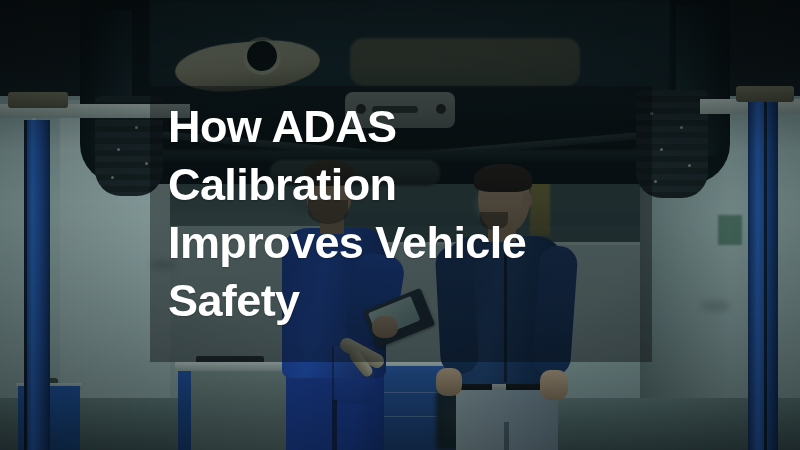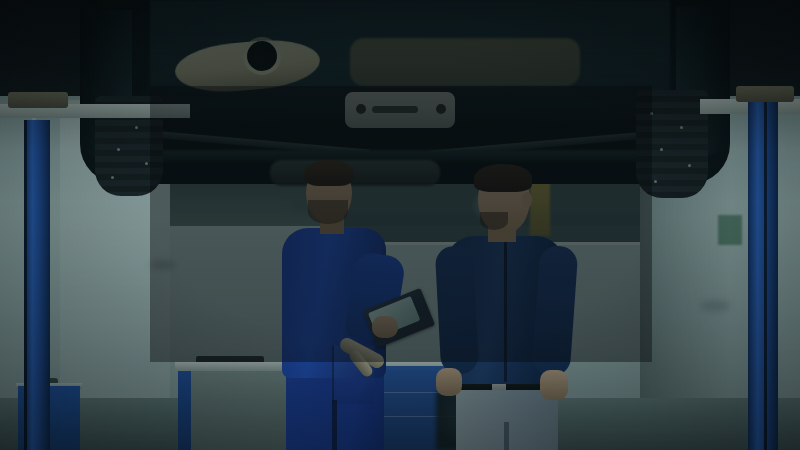--- a/index.html
+++ b/index.html
@@ -520,14 +520,18 @@
       <div class="m2-hair"></div>
     </div>
 
     <div class="teal"></div>
     <div class="grade"></div>
     <div class="topdark"></div>
     <div class="vignette"></div>
   </div>
 
   <div class="title-box"></div>
+  <div class="title-text">How ADAS
+Calibration
+Improves Vehicle
+Safety</div>
 
 </div>
 
 </body></html>

